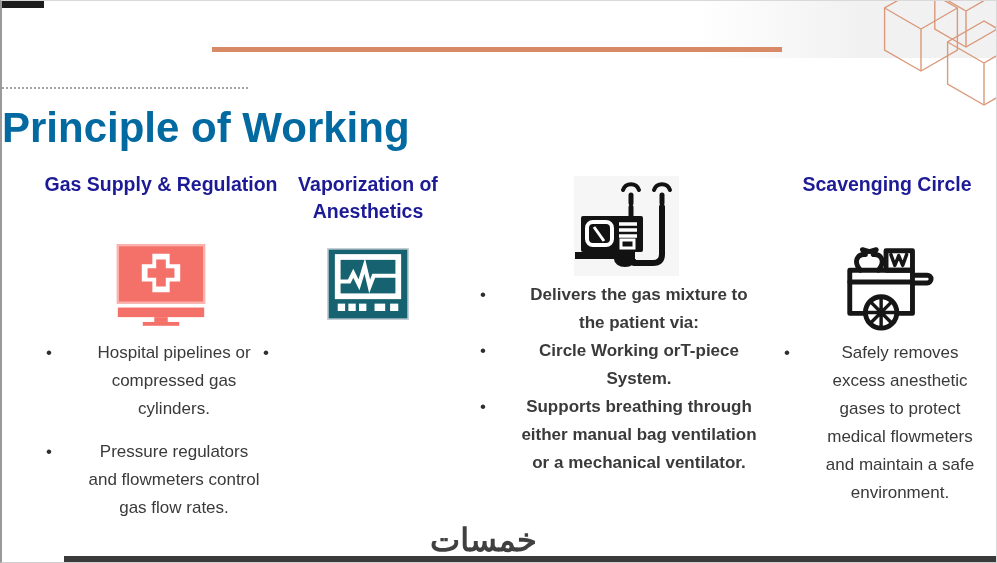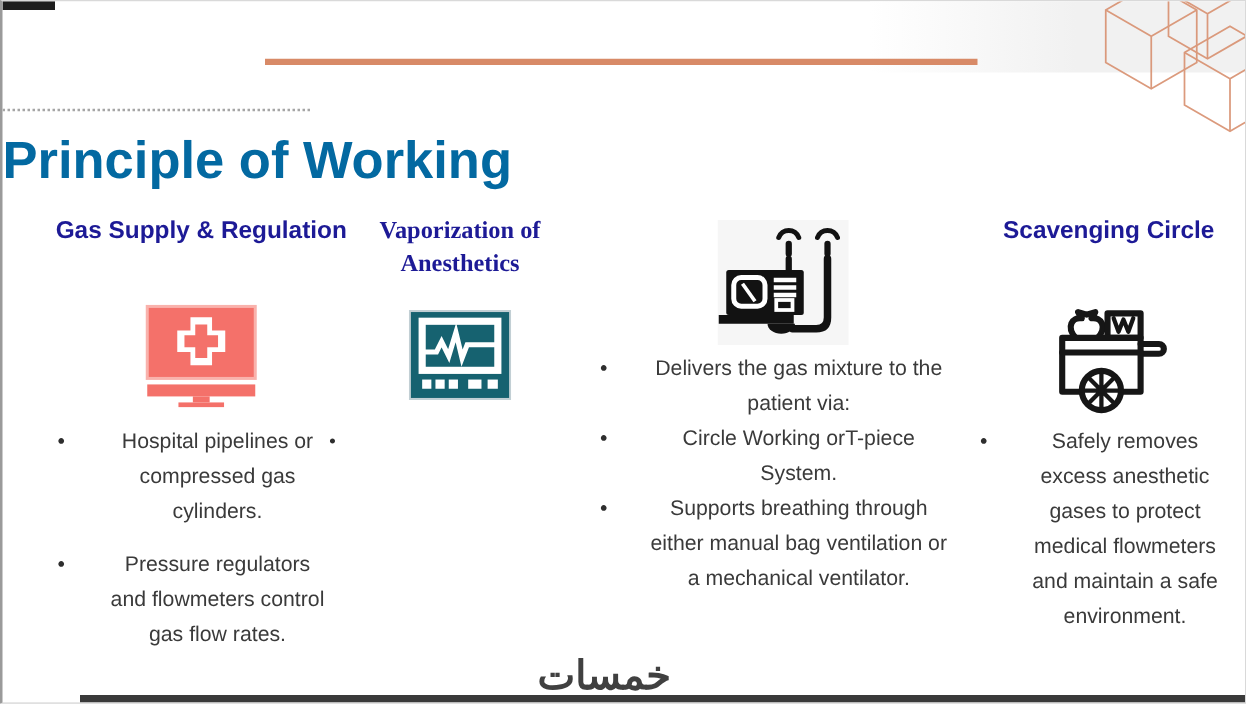--- a/index.html
+++ b/index.html
@@ -9,32 +9,32 @@
   .corner-mark{position:absolute;left:0;top:0;width:42px;height:7px;background:#1d1d1d;}
   .bottom-bar{position:absolute;left:62px;right:0;bottom:0;height:6px;background:#3a3a3a;}
   .gray-band{position:absolute;top:0;right:0;width:300px;height:57px;
              background:linear-gradient(to right,#ffffff,#f1f1f1 55%);}
   .cubes{position:absolute;top:0;right:0;}
   .accent-bar{position:absolute;left:210px;top:46px;width:570px;height:5px;background:#d88a67;}
   .dotted-line{position:absolute;left:0;top:86px;width:246px;height:0;border-top:2px dotted #a5a5a5;}
   .title{position:absolute;left:0;right:0;top:76px;font-size:42px;line-height:46px;
          font-weight:700;color:#0369a1;}
   .col{position:absolute;top:170px;}
-  .col1{left:10px;width:242px;margin-left:28px;} .col2{left:255px;width:222px;font-family:Liberation Serif, serif;}
+  .col1{left:10px;width:242px;margin-left:28px;} .col2{left:255px;width:222px;}
   .col3{left:472px;width:304px;} .col4{left:776px;width:218px;}
   .colhead{min-height:58px;text-align:center;font-size:19.5px;line-height:27px;font-weight:700;color:#1d1a96;}
   .iconwrap{height:106px;display:flex;align-items:center;justify-content:center;margin-top:2px;}
   .bullets{margin-top:2px;color:#3a3a3a;font-size:17px;line-height:28px;}
   .b{display:flex;align-items:flex-start;}
   .col1 .b + .b{margin-top:15px;}
   .dot{width:26px;padding-left:6px;box-sizing:border-box;color:#2e2e2e;}
   .bt{flex:1;display:block;text-align:center;}
   .btxt{display:inline-block;}
   .col1 .btxt{max-width:176px;} .col2 .btxt{max-width:178px;}
-  .col3 .btxt{max-width:238px;} .col4 .btxt{max-width:170px;}
+  .col3 .btxt{max-width:238px;font-weight:bold;} .col4 .btxt{max-width:170px;}
   .watermark{position:absolute;left:428px;top:520px;font-size:32px;font-weight:700;color:#404040;
              direction:rtl;letter-spacing:1px;}
 </style>
 </head>
 <body>
 
 <div class="slide">
 
   <div class="gray-band"></div>
 

